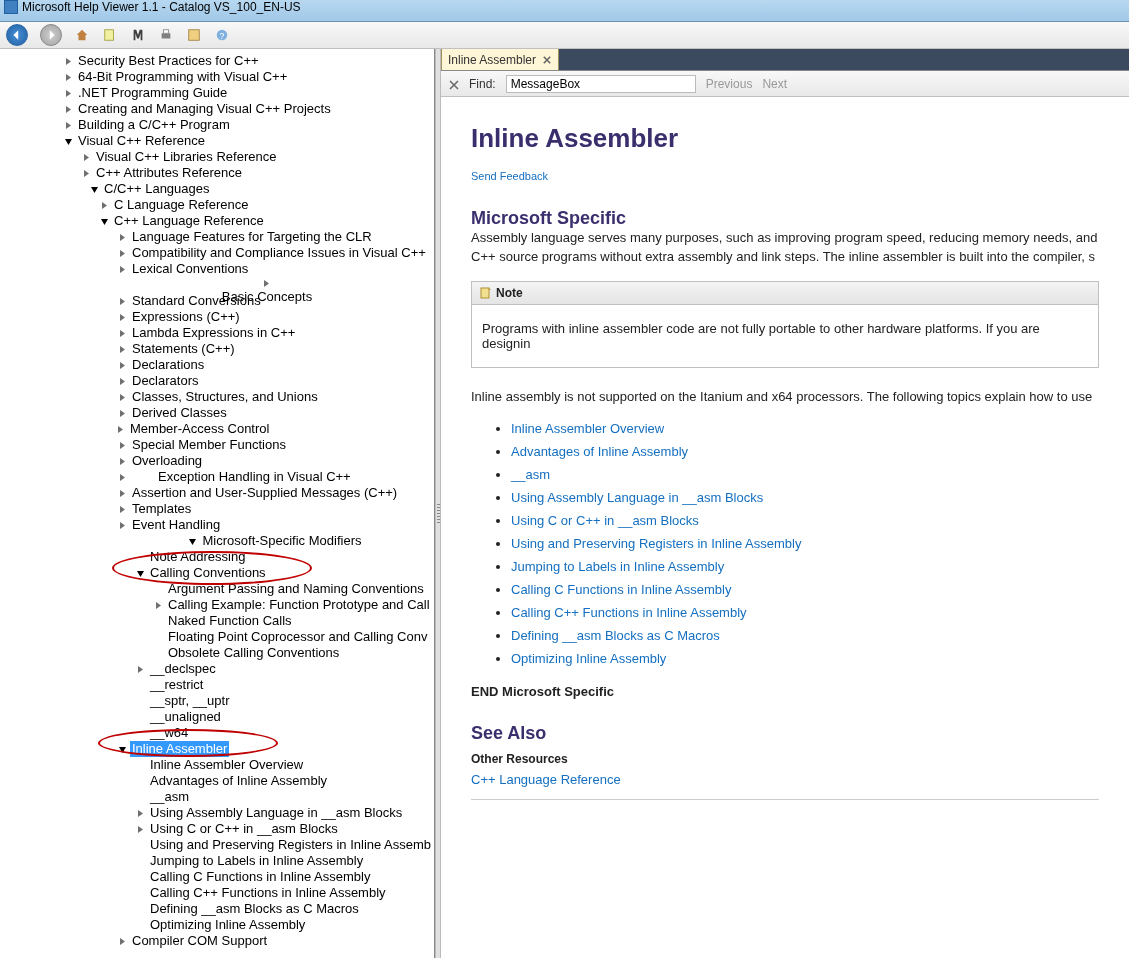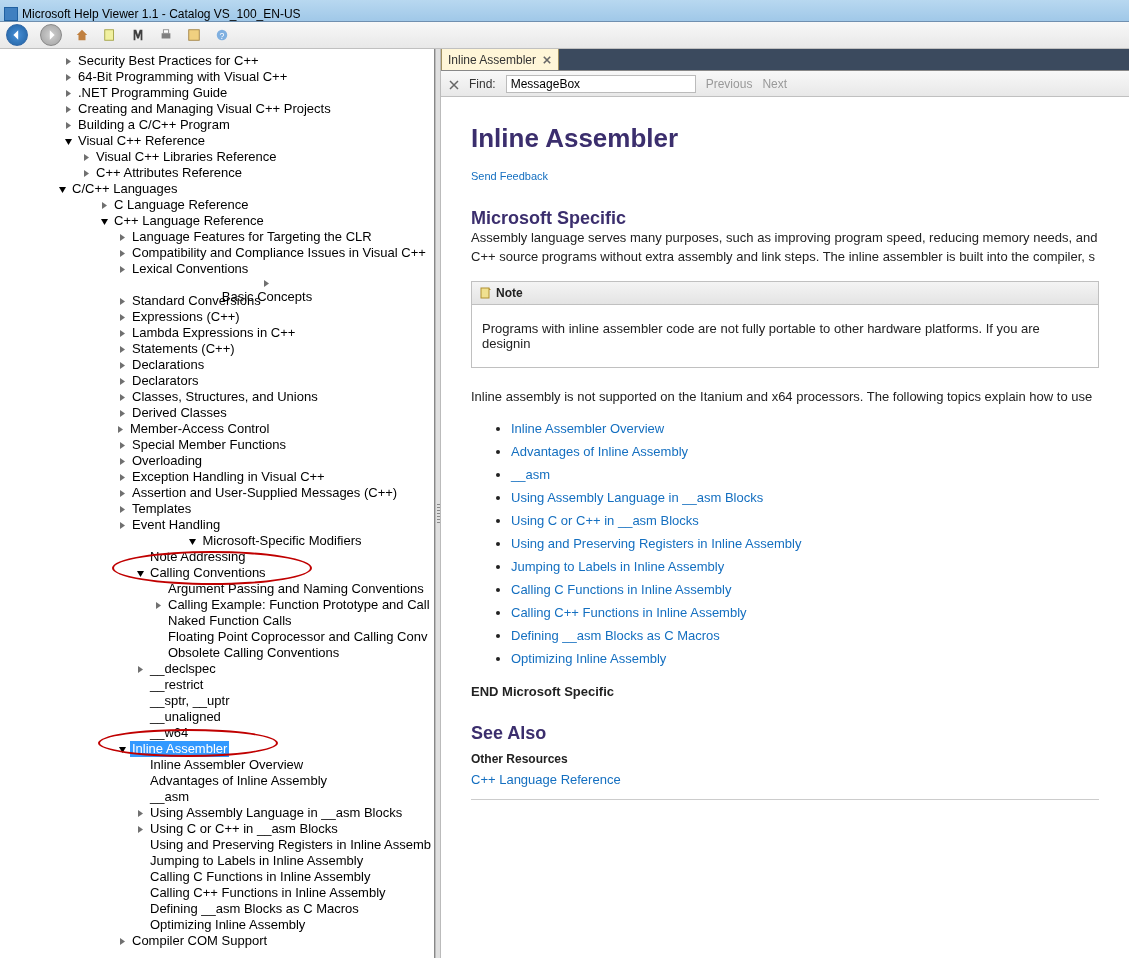--- a/index.html
+++ b/index.html
@@ -1,17 +1,17 @@
 <!DOCTYPE html>
 <html><head>
 <meta charset="utf-8">
 <style>
 * { box-sizing: border-box; margin: 0; padding: 0; }
 body { font-family: "Segoe UI", Tahoma, sans-serif; font-size: 12px; overflow: hidden; background: #fff; }
-.titlebar { height: 22px; background: linear-gradient(#b8d8f0, #a0c8e8); border-bottom: 1px solid #7090b0; display: flex; align-items: flex-end; padding-left: 4px; font-size: 12px; color: #000; }
+.titlebar { height: 22px; background: linear-gradient(#b8d8f0, #a0c8e8); border-bottom: 1px solid #7090b0; display: flex; align-items: flex-start; padding-left: 4px; font-size: 12px; color: #000; }
 .titlebar .app-icon { width: 14px; height: 14px; background: #4080c0; margin-right: 4px; border: 1px solid #2060a0; }
 .toolbar { height: 27px; background: linear-gradient(#f8f8f8, #e8e8e8); border-bottom: 1px solid #c0c0c0; display: flex; align-items: center; padding: 0 6px; gap: 12px; }
 .nav-btn { width: 22px; height: 22px; border-radius: 50%; border: 1px solid #3068a8; display: flex; align-items: center; justify-content: center; }
 .nav-back { background: radial-gradient(#4890d8, #2060a0); }
 .nav-fwd { background: radial-gradient(#d0d0d0, #a0a0a0); border-color: #888; }
 .nav-btn svg { width: 12px; height: 12px; fill: #fff; }
 .tb-icon { width: 16px; height: 16px; display: flex; align-items: center; justify-content: center; color: #666; }
 .tb-icon svg { width: 14px; height: 14px; }
 .main { display: flex; height: calc(100vh - 49px); }
 .tree-pane { width: 435px; background: #fff; overflow: hidden; border-right: 1px solid #888; position: relative; }
@@ -165,21 +165,21 @@
           <span class="tree-label">Visual C++ Libraries Reference</span>
         </div>
         <div class="tree-row" style="padding-left: 80px;">
           <span class="tree-toggle">
             <svg viewBox="0 0 9 9">
               <path class="tri-closed" d="M2 1 L7 4.5 L2 8 Z"></path>
             </svg>
           </span>
           <span class="tree-label">C++ Attributes Reference</span>
         </div>
-        <div class="tree-row" style="padding-left: 56px;">
+        <div class="tree-row" style="padding-left: 80px; margin-left: 8px;">
           <span class="tree-toggle">
             <svg viewBox="0 0 9 9">
               <path class="tri-open" d="M1 2 L8 2 L4.5 8 Z"></path>
             </svg>
           </span>
           <span class="tree-label">C/C++ Languages</span>
         </div>
         <div class="tree-row" style="padding-left: 98px;">
           <span class="tree-toggle">
             <svg viewBox="0 0 9 9">
@@ -309,21 +309,21 @@
           <span class="tree-label">Special Member Functions</span>
         </div>
         <div class="tree-row" style="padding-left: 116px;">
           <span class="tree-toggle">
             <svg viewBox="0 0 9 9">
               <path class="tri-closed" d="M2 1 L7 4.5 L2 8 Z"></path>
             </svg>
           </span>
           <span class="tree-label">Overloading</span>
         </div>
-        <div class="tree-row" style="padding-left: 116px;">
+        <div class="tree-row" style="padding-left: 116px; gap: 26px;">
           <span class="tree-toggle">
             <svg viewBox="0 0 9 9">
               <path class="tri-closed" d="M2 1 L7 4.5 L2 8 Z"></path>
             </svg>
           </span>
           <span class="tree-label">Exception Handling in Visual C++</span>
         </div>
         <div class="tree-row" style="padding-left: 116px;">
           <span class="tree-toggle">
             <svg viewBox="0 0 9 9">

